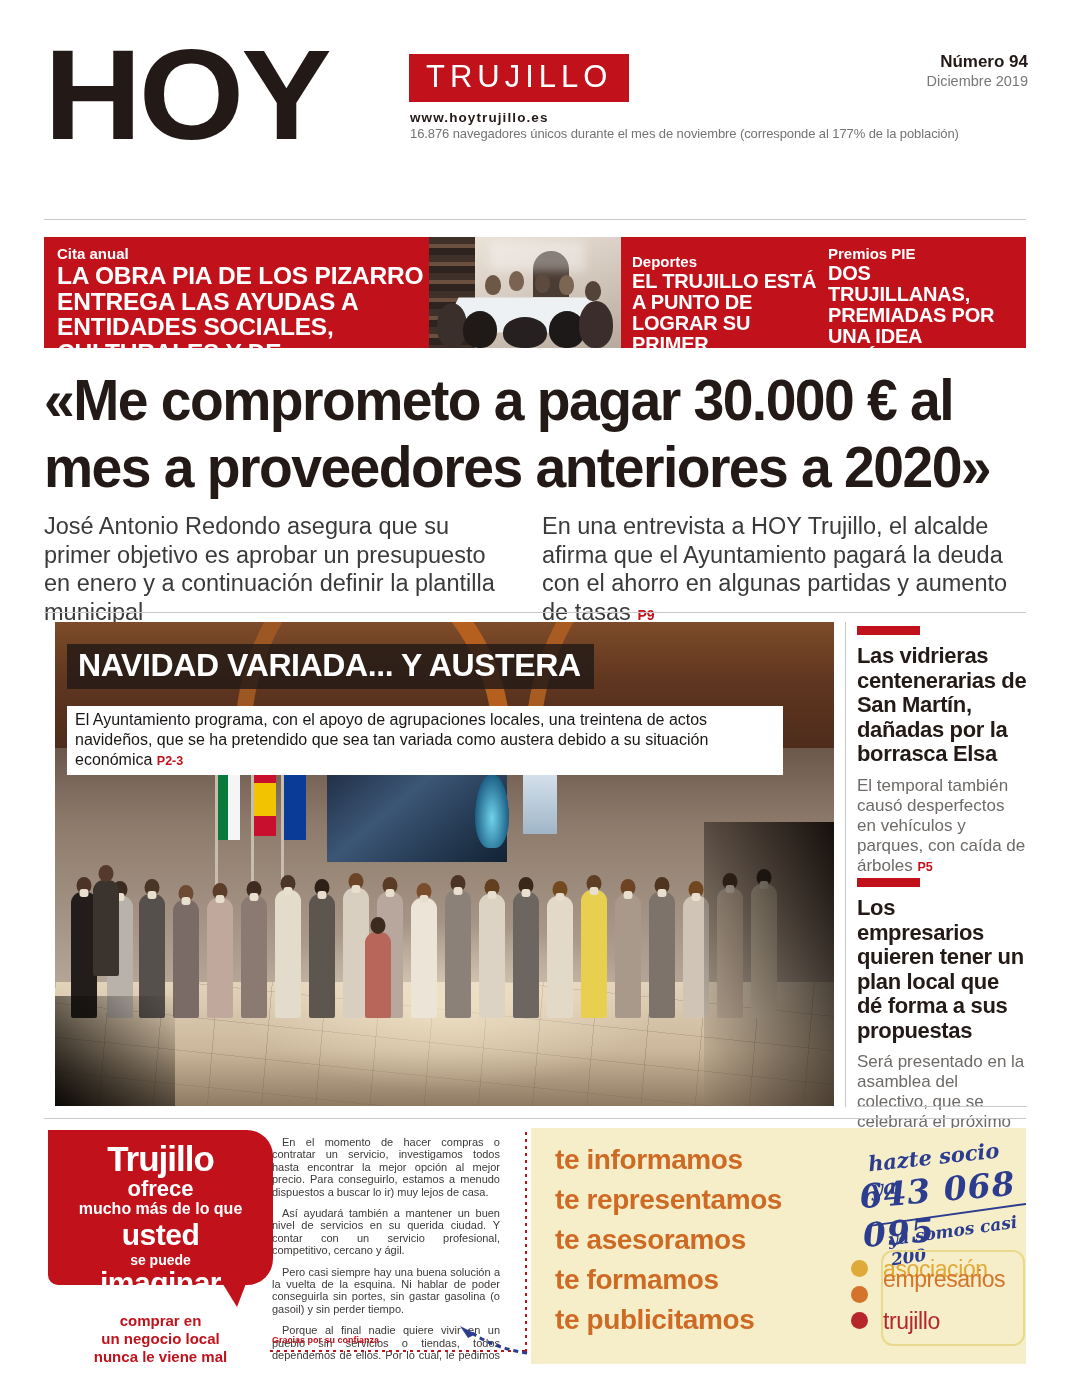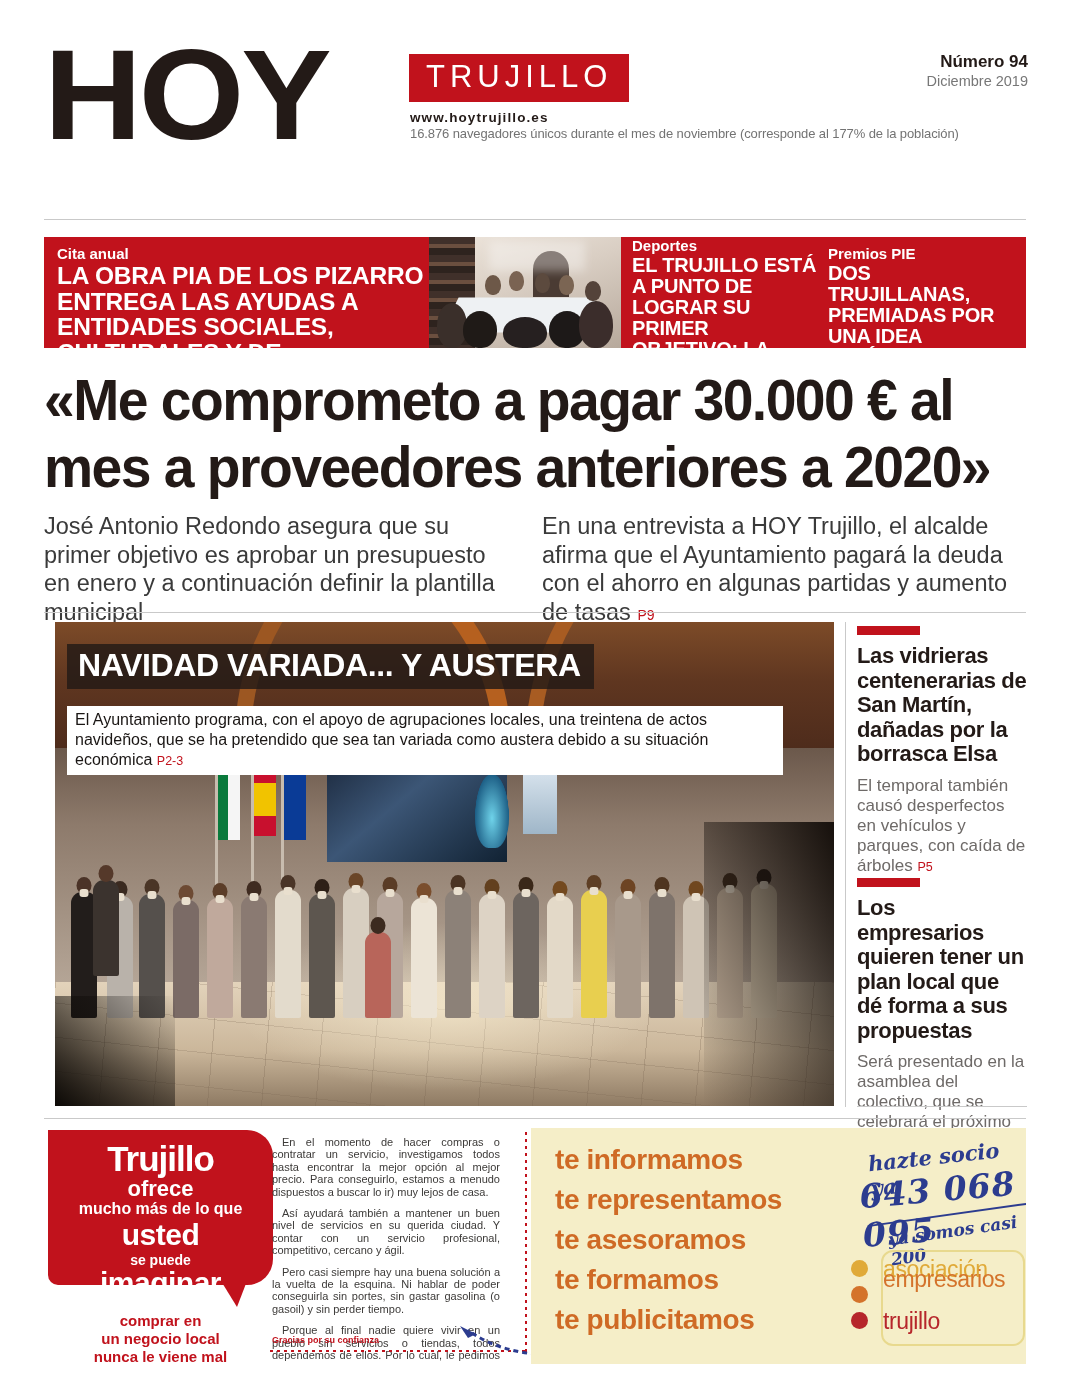--- a/index.html
+++ b/index.html
@@ -62,21 +62,21 @@
   .rs-kicker{font-size:15px;font-weight:600;line-height:17px;margin-bottom:1px;}
   .rs-head{font-weight:bold;letter-spacing:-0.2px;}
   .rs-page{font-size:14px;font-weight:bold;vertical-align:1px;letter-spacing:0;}
 
   .rs1{left:13px;top:8px;width:372px;}
   .rs1 .rs-head{font-size:24.5px;line-height:25.5px;}
   .rs-photo{
     position:absolute;left:385px;top:0;width:192px;height:111px;overflow:hidden;
     background:#2b2422;
   }
-  .rs2{left:588px;top:0;width:185px;}
+  .rs2{left:588px;top:16px;width:185px;}
   .rs2 .rs-head{font-size:20px;line-height:21px;}
   .rs3{left:784px;top:8px;width:190px;}
   .rs3 .rs-head{font-size:20px;line-height:21px;}
 
   
   .mt-wall{position:absolute;inset:0;background:linear-gradient(160deg,#efe7de 0%,#d9cec3 45%,#b7a99c 100%);}
   .mt-shelf{position:absolute;left:0;top:0;width:46px;height:111px;background:repeating-linear-gradient(180deg,#40302a 0 7px,#6b4f3f 7px 11px,#2e231e 11px 18px);}
   .mt-arch{position:absolute;left:104px;top:14px;width:36px;height:46px;background:#4a3b33;border-radius:18px 18px 0 0;}
   .mt-table{position:absolute;left:22px;top:54px;width:150px;height:44px;background:#eef1f3;transform:perspective(120px) rotateX(38deg);}
   .mt-p{position:absolute;border-radius:50% 50% 45% 45%;background:#2a2420;}
@@ -92,21 +92,21 @@
   .mainhead .l2{display:block;margin-top:10px;}
 
   .sub-left{
     position:absolute;left:44px;top:512px;width:470px;
     font-size:23.5px;line-height:28.5px;color:#3a3a3a;font-weight:300;
   }
   .sub-right{
     position:absolute;left:542px;top:512px;width:490px;
     font-size:23.5px;line-height:28.5px;color:#3a3a3a;font-weight:300;
   }
-  .pref{color:#c1121c;font-weight:normal;font-size:14px;}
+  .pref{color:#c1121c;font-weight:bold;font-size:14px;}
 
   .rule-mid{position:absolute;left:44px;top:612px;width:982px;height:1px;background:#c9c9c9;}
 
   
   .photo{
     position:absolute;left:55px;top:622px;width:779px;height:484px;overflow:hidden;background:#15803d;
   }
   .ph-ceiling{position:absolute;left:0;top:0;width:100%;height:150px;background:linear-gradient(180deg,#7d4b28 0%,#5f3620 40%,#48281a 100%);}
   .arch{position:absolute;background:#b5601f;border-radius:50%;}
   .a1{left:-120px;top:-96px;width:540px;height:200px;background:transparent;border:18px solid #b5601f;border-bottom:none;border-radius:270px 270px 0 0;}

